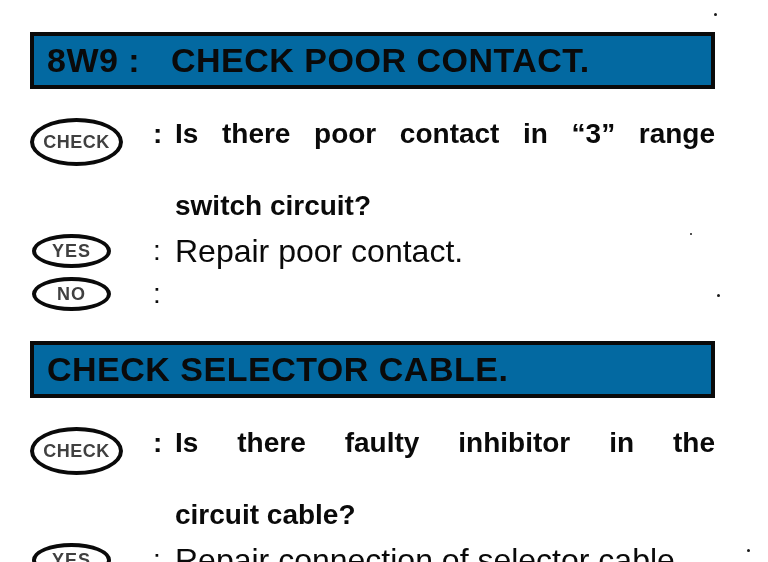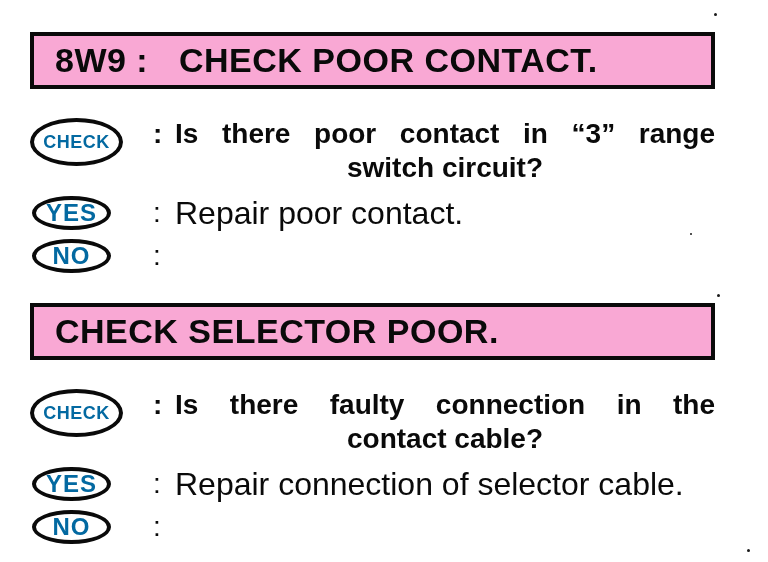--- a/index.html
+++ b/index.html
@@ -22,23 +22,23 @@
     top: 32px;
     width: 685px;
   }
 
   
   .title-box {
     border: 4px solid #0a0a0a;
     height: 57px;
     display: flex;
     align-items: center;
-    padding-left: 21px;
+    padding-left: 13px;
     margin-bottom: 28px;
-    background: #f9a8d4;
+    background: #0369a1;
   }
   .title-box .code {
     display: inline-block;
     width: 124px;
     font-size: 34px;
     font-weight: bold;
     letter-spacing: 0.5px;
     white-space: nowrap;
   }
   .title-box .title {
@@ -58,34 +58,34 @@
   .badge-cell { display: flex; }
 
   .badge {
     display: flex;
     align-items: center;
     justify-content: center;
     border: 4px solid #0a0a0a;
     border-radius: 50%;
     font-weight: bold;
     background: #ffffff;
-    color: #0369a1;
+    color: #404040;
     line-height: 1;
   }
   .badge.check {
     width: 93px;
     height: 48px;
     font-size: 18px;
     letter-spacing: 0.5px;
     margin-top: 1px;
   }
   .badge.small {
     width: 79px;
     height: 34px;
-    font-size: 24px;
+    font-size: 18px;
     letter-spacing: 1px;
     margin-left: 2px;
   }
 
   .sep {
     font-size: 28px;
     line-height: 34px;
     text-align: left;
   }
   .row.question .sep { font-weight: bold; }
@@ -93,21 +93,21 @@
   .text-cell { line-height: 34px; }
 
   .row.question .text-cell {
     font-weight: bold;
     font-size: 28px;
   }
   .row.question .line-justified {
     text-align: justify;
     text-align-last: justify;
   }
-  .row.question .line-plain { text-align: center; }
+  .row.question .line-plain { text-align: left; margin-top: 38px; }
 
   .row.answer { align-items: center; margin-bottom: 9px; }
   .row.answer .text-cell { font-size: 32px; }
 
   .row.question { margin-bottom: 11px; }
 
   .section-2 { margin-top: 30px; }
 
   
   .speck {
@@ -152,31 +152,31 @@
         <span class="badge small">NO</span>
       </div>
       <div class="sep">:</div>
     </div>
 
   </div>
 
   <div class="section section-2">
 
     <div class="title-box">
-      <span class="title">CHECK SELECTOR POOR.</span>
+      <span class="title">CHECK SELECTOR CABLE.</span>
     </div>
 
     <div class="row question">
       <div class="badge-cell">
         <span class="badge check">CHECK</span>
       </div>
       <div class="sep">:</div>
       <div class="text-cell">
-        <div class="line-justified">Is there faulty connection in the</div>
-        <div class="line-plain">contact cable?</div>
+        <div class="line-justified">Is there faulty inhibitor in the</div>
+        <div class="line-plain">circuit cable?</div>
       </div>
     </div>
 
     <div class="row answer">
       <div class="badge-cell">
         <span class="badge small">YES</span>
       </div>
       <div class="sep">:</div>
       <div class="text-cell">Repair connection of selector cable.</div>
     </div>

